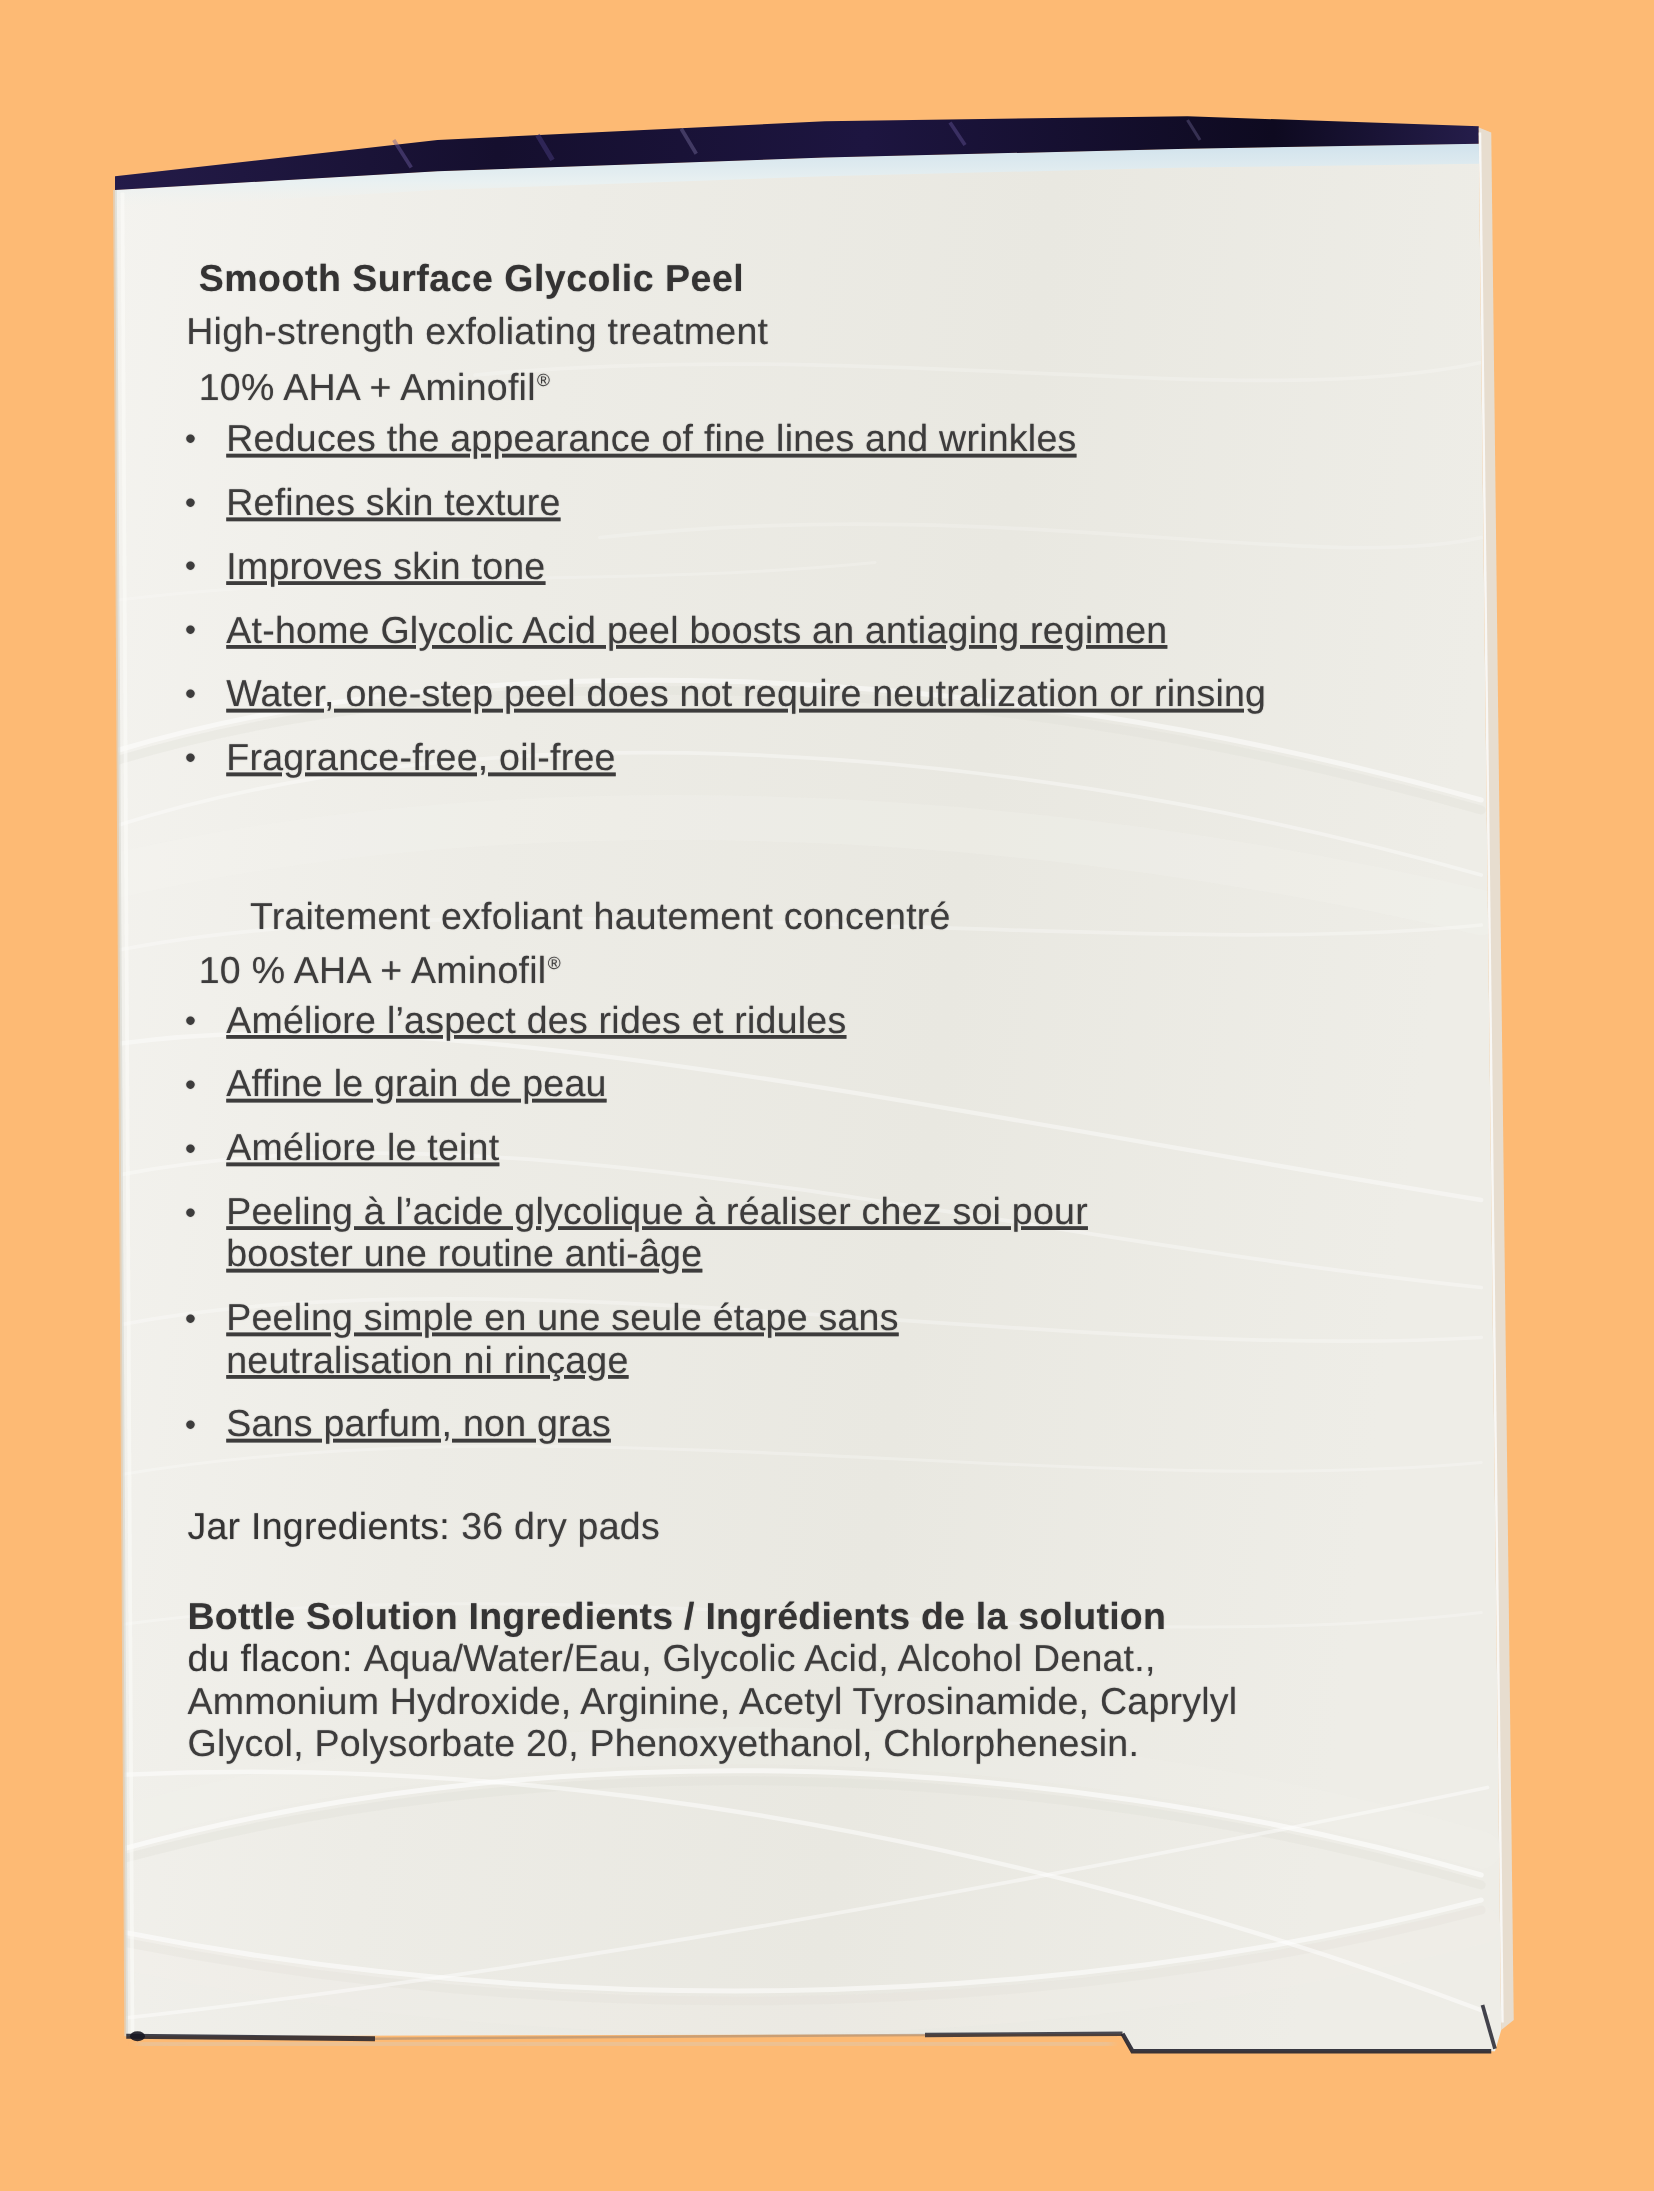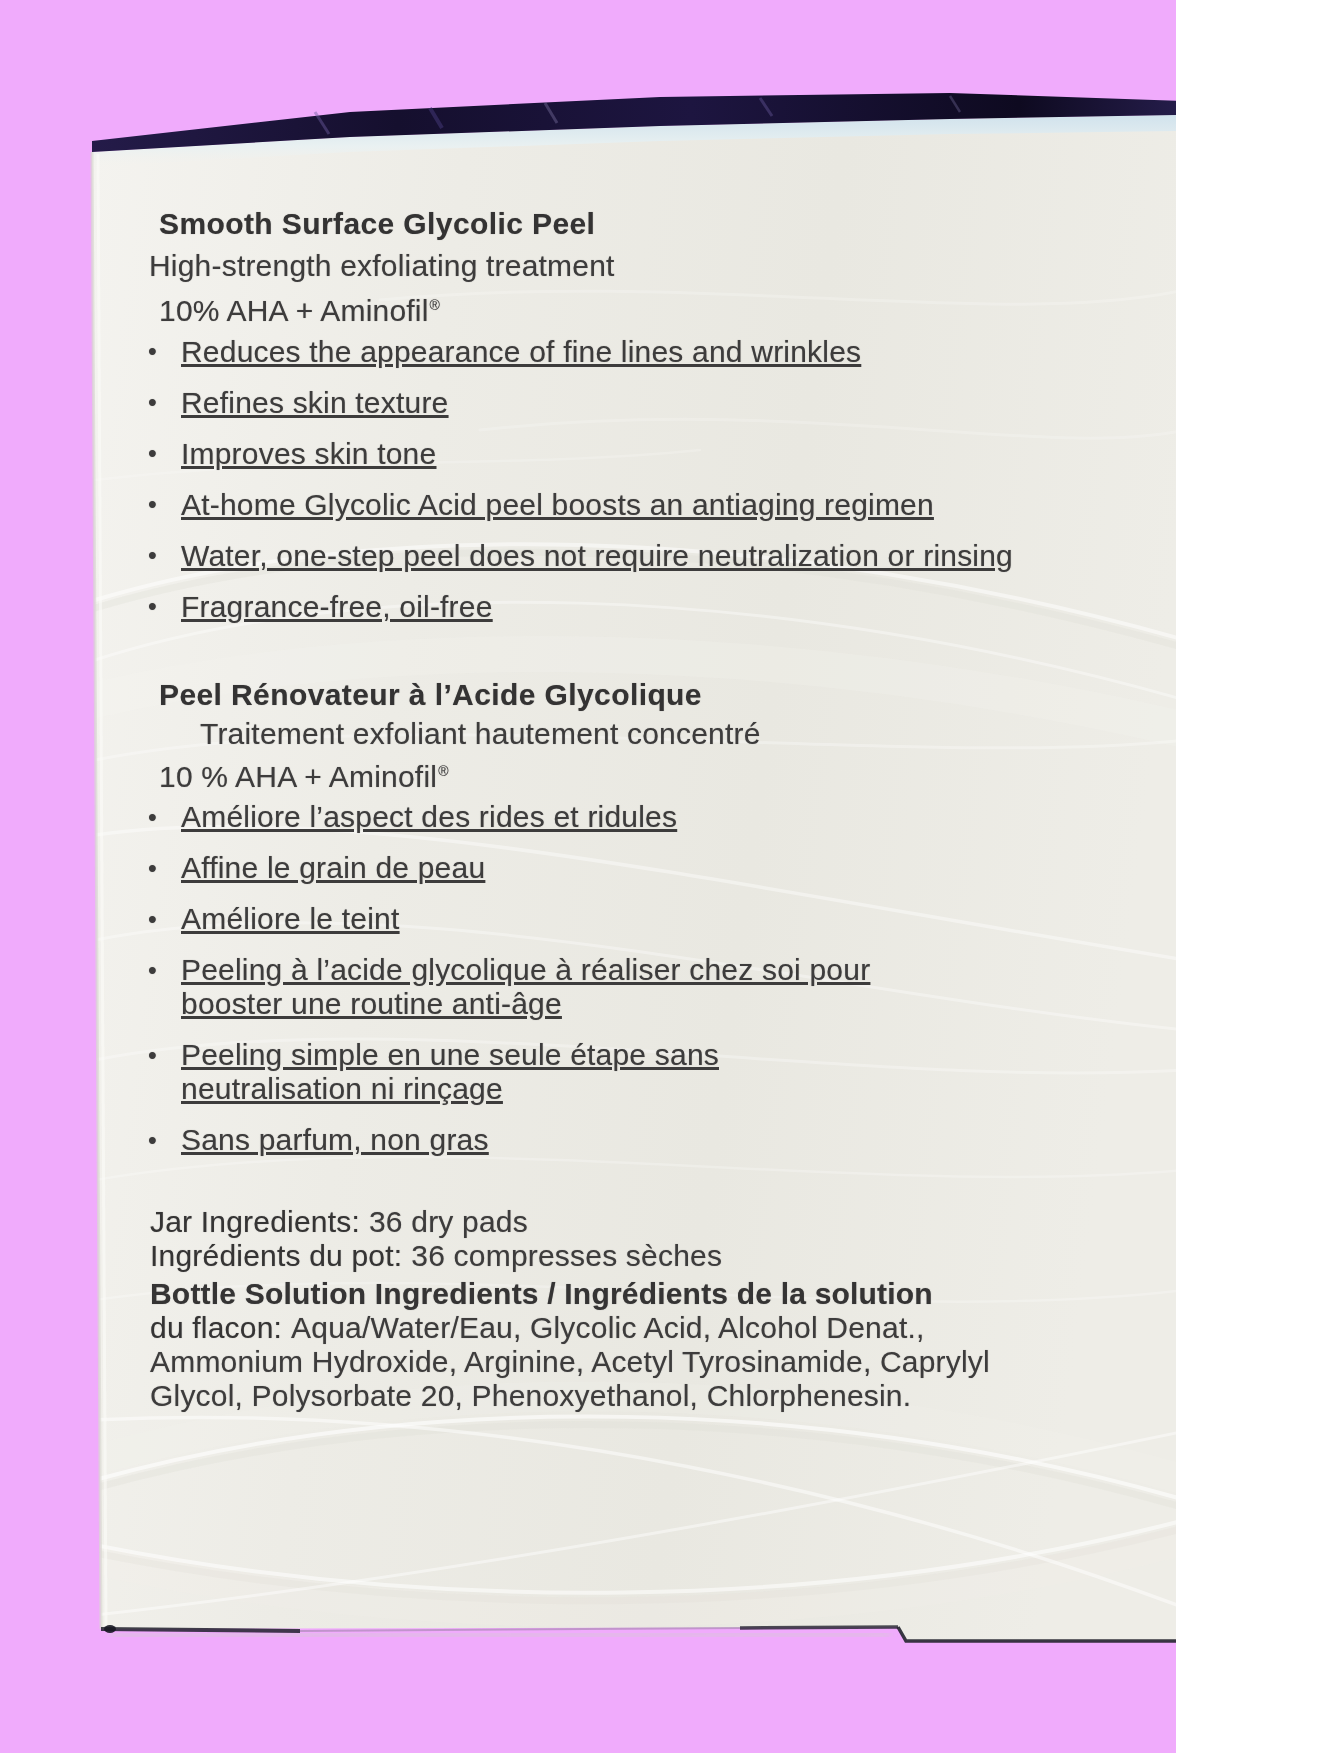--- a/index.html
+++ b/index.html
@@ -1,17 +1,17 @@
 <!DOCTYPE html>
 <html><head>
 <meta charset="utf-8">
 <style>
   html,body{margin:0;padding:0;background:#ffffff;}
   .stage{
-    position:relative;width:1176px;height:1753px;background:#f0abfc;overflow:hidden;
+    position:relative;width:1323px;height:1753px;background:#fdba74;overflow:hidden;
     font-family:"Liberation Sans","DejaVu Sans",sans-serif;
   }
   .box-art{position:absolute;left:0;top:0;}
   .content{
     position:absolute;left:0;top:0;width:1323px;height:1753px;
     color:#3d3c3c;font-size:30px;letter-spacing:0.2px;
     text-shadow:0 0 1px rgba(61,60,60,0.45);
   }
   .abs{position:absolute;}
   .ttl{font-weight:bold;color:#343333;letter-spacing:0.4px;}
@@ -157,21 +157,20 @@
       <li>
           <span class="dot">•</span>
           <span class="btxt">Water, one-step peel does not require neutralization or rinsing</span>
         </li>
       <li>
           <span class="dot">•</span>
           <span class="btxt">Fragrance-free, oil-free</span>
         </li>
     </ul>
 
-    <div class="abs ttl fr-title">Peel Rénovateur à l’Acide Glycolique</div>
     <div class="abs fr-sub">Traitement exfoliant hautement concentré</div>
     <div class="abs fr-formula"><span>10 % AHA + Aminofil</span><sup class="reg">®</sup></div>
 
     <ul class="blist fr-bullets">
       <li>
           <span class="dot">•</span>
           <span class="btxt">Améliore l’aspect des rides et ridules</span>
         </li>
       <li>
           <span class="dot">•</span>
@@ -192,21 +191,20 @@
 neutralisation ni rinçage</span>
         </li>
       <li>
           <span class="dot">•</span>
           <span class="btxt">Sans parfum, non gras</span>
         </li>
     </ul>
 
     <div class="abs ingr-jar">
       <div><span class="lbl">Jar Ingredients:</span><span>36 dry pads</span></div>
-      <div><span class="lbl">Ingrédients du pot:</span><span>36 compresses sèches</span></div>
     </div>
 
     <div class="abs ingr-bottle">
       <span class="lbl-tight">Bottle Solution Ingredients / Ingrédients de la solution</span><br>
       <span class="lbl">du flacon:</span><span>Aqua/Water/Eau, Glycolic Acid, Alcohol Denat., Ammonium Hydroxide, Arginine, Acetyl Tyrosinamide, Caprylyl Glycol, Polysorbate 20, Phenoxyethanol, Chlorphenesin.</span>
     </div>
 
   </div>
 </div>
 

